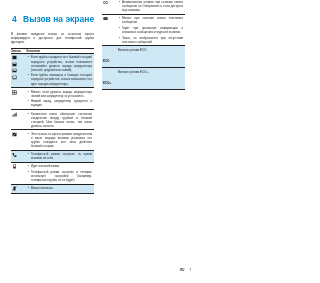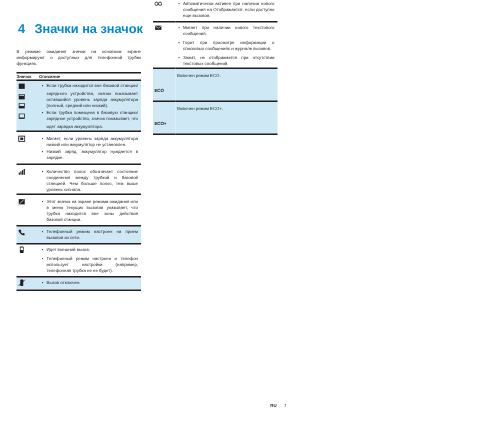--- a/index.html
+++ b/index.html
@@ -166,21 +166,21 @@
   }
   .footer .lang { font-weight: bold; }
 </style>
 </head>
 <body>
 
 <div class="page">
 
   <div class="chapter">
     <div class="chapter-num">4</div>
-    <div class="chapter-title">Значки на значок</div>
+    <div class="chapter-title">Вызов на экране</div>
   </div>
 
   <div class="cols">
 
     <div class="col col-left">
 
       <div class="intro">В режиме ожидания значки на основном экране информируют о доступных для телефонной трубки функциях.</div>
 
       <table class="icons">
         <colgroup>

